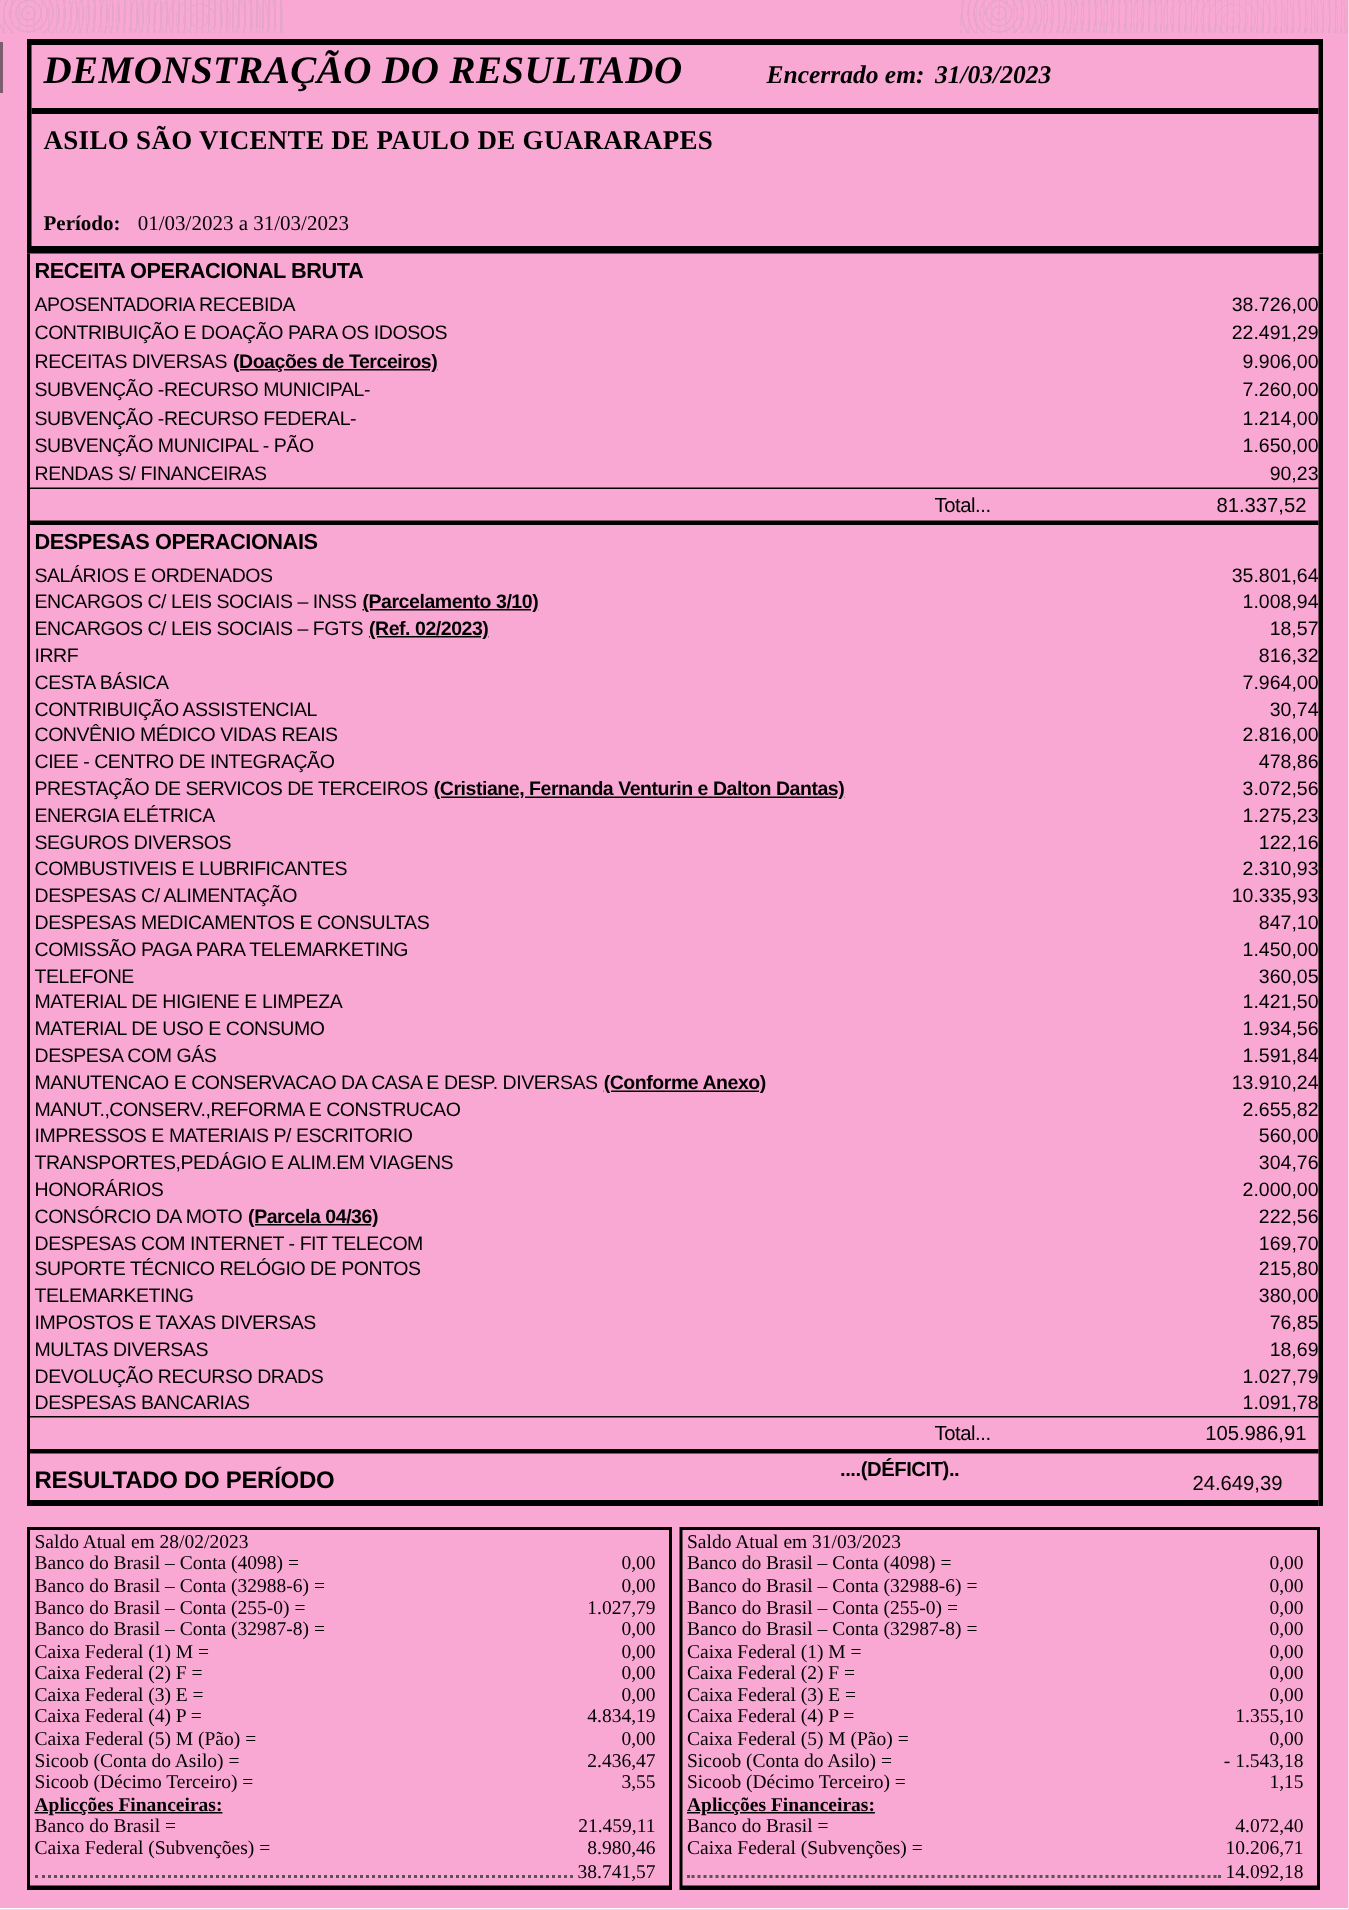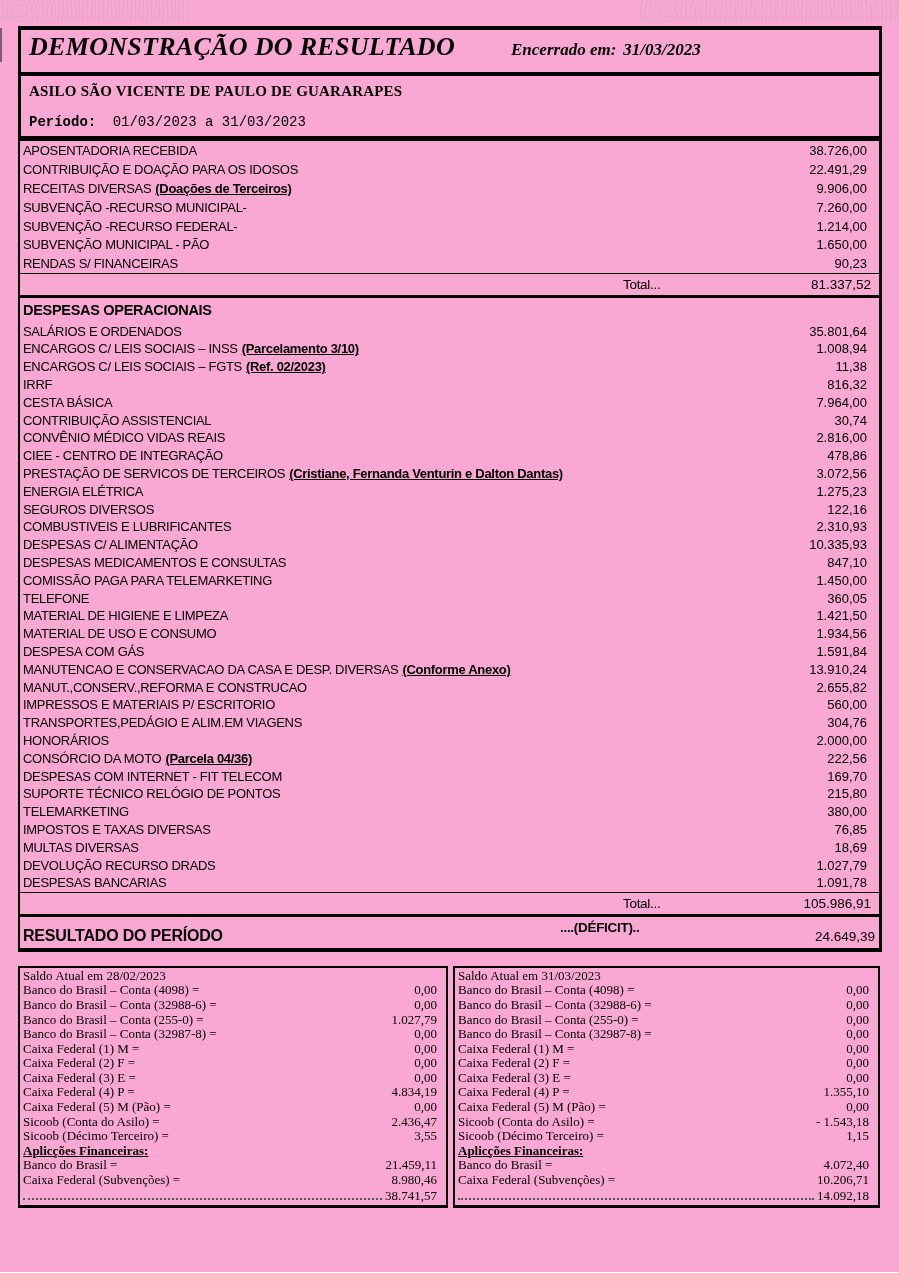--- a/index.html
+++ b/index.html
@@ -12,44 +12,44 @@
   .doc{position:absolute;left:18px;top:26px;width:864px;}
 
   
   .hd{border-left:3px solid #000;border-right:3px solid #000;border-top:4px solid #000;}
   .hd-title-row{display:flex;align-items:baseline;height:40px;padding:2px 0 0 8px;
                 border-bottom:4px solid #000;font-family:"Liberation Serif",serif;}
   .hd-title{font-style:italic;font-weight:bold;font-size:26px;letter-spacing:.3px;white-space:nowrap;}
   .hd-enc{font-style:italic;font-weight:bold;font-size:17px;margin-left:56px;white-space:nowrap;}
   .hd-enc-date{font-style:italic;font-weight:bold;font-size:17px;margin-left:7px;}
   .hd-entity{height:29px;padding:7px 0 0 8px;font-family:"Liberation Serif",serif;
-             font-weight:bold;font-size:15px;letter-spacing:.2px;}
-  .hd-period{height:22px;padding:2px 0 0 8px;font-family:Liberation Mono, monospace;font-size:14px;}
+             font-weight:bold;font-size:18px;letter-spacing:.2px;}
+  .hd-period{height:22px;padding:2px 0 0 8px;font-family:Liberation Serif, serif;font-size:14px;margin-top:28px;}
   .hd-period .plab{font-weight:bold;}
   .hd-period .pval{margin-left:8px;}
   .hd{border-bottom:5px solid #000;}
 
   
   .tbl{border-left:2px solid #000;border-right:3px solid #000;letter-spacing:-.3px;}
   .sec-h{height:24px;line-height:25px;padding-left:3px;font-weight:bold;font-size:14.5px;}
   .rows-rev .item-row{height:18.9px;}
   .rows-exp .item-row{height:17.8px;}
   .item-row{display:flex;align-items:center;font-size:13px;white-space:nowrap;}
   .item-row .lab{padding-left:3px;}
   .item-row .note{font-weight:bold;text-decoration:underline;margin-left:4px;}
-  .item-row .val{margin-left:auto;padding-right:12px;letter-spacing:0;text-align:center;}
+  .item-row .val{margin-left:auto;padding-right:0;letter-spacing:0;text-align:center;}
   .total-row{display:flex;align-items:center;height:21px;font-size:13.5px;
              border-top:1.5px solid #000;border-bottom:3px solid #000;}
   .total-spacer{flex:1;}
   .total-label{width:98px;}
   .total-value{width:150px;text-align:right;padding-right:8px;letter-spacing:0;}
   .result-row{position:relative;height:31px;border-bottom:4px solid #000;}
   .result-label{position:absolute;left:3px;bottom:3px;font-weight:bold;font-size:16px;letter-spacing:-.2px;}
   .result-deficit{position:absolute;left:540px;top:3px;font-weight:bold;font-size:13.5px;}
-  .result-value{position:absolute;right:4px;bottom:4px;font-size:13.5px;letter-spacing:0;}
+  .result-value{position:absolute;right:24px;bottom:4px;font-size:13.5px;letter-spacing:0;}
 
   
   .balances{position:relative;height:242px;margin-top:14px;}
   .bal{position:absolute;top:0;height:236px;border:2px solid #000;border-bottom-width:3px;
        font-family:"Liberation Serif",serif;font-size:13px;padding-top:1px;}
   .bal-left{left:0;width:426px;}
   .bal-right{left:435px;width:423px;}
   .bal-title{height:14.6px;line-height:14.6px;padding-left:3px;}
   .bal-row{display:flex;height:14.6px;line-height:14.6px;white-space:nowrap;}
   .bal-row .lab{padding-left:3px;}
@@ -76,20 +76,21 @@
         <span class="hd-enc-date">31/03/2023</span>
       </div>
       <div class="hd-entity">ASILO SÃO VICENTE DE PAULO DE GUARARAPES</div>
       <div class="hd-period">
         <span class="plab">Período:</span>
         <span class="pval">01/03/2023 a 31/03/2023</span>
       </div>
     </div>
 
     <div class="tbl">
+      <div class="sec-h">RECEITA OPERACIONAL BRUTA</div>
       <div class="rows-rev">
           <div class="item-row">
             <span class="lab">APOSENTADORIA RECEBIDA</span>
             <span class="val">38.726,00</span>
           </div>
           <div class="item-row">
             <span class="lab">CONTRIBUIÇÃO E DOAÇÃO PARA OS IDOSOS</span>
             <span class="val">22.491,29</span>
           </div>
           <div class="item-row">
@@ -127,21 +128,21 @@
             <span class="val">35.801,64</span>
           </div>
           <div class="item-row">
             <span class="lab">ENCARGOS C/ LEIS SOCIAIS – INSS</span>
             <span class="note">(Parcelamento 3/10)</span>
             <span class="val">1.008,94</span>
           </div>
           <div class="item-row">
             <span class="lab">ENCARGOS C/ LEIS SOCIAIS – FGTS</span>
             <span class="note">(Ref. 02/2023)</span>
-            <span class="val">11,38</span>
+            <span class="val">18,57</span>
           </div>
           <div class="item-row">
             <span class="lab">IRRF</span>
             <span class="val">816,32</span>
           </div>
           <div class="item-row">
             <span class="lab">CESTA BÁSICA</span>
             <span class="val">7.964,00</span>
           </div>
           <div class="item-row">

